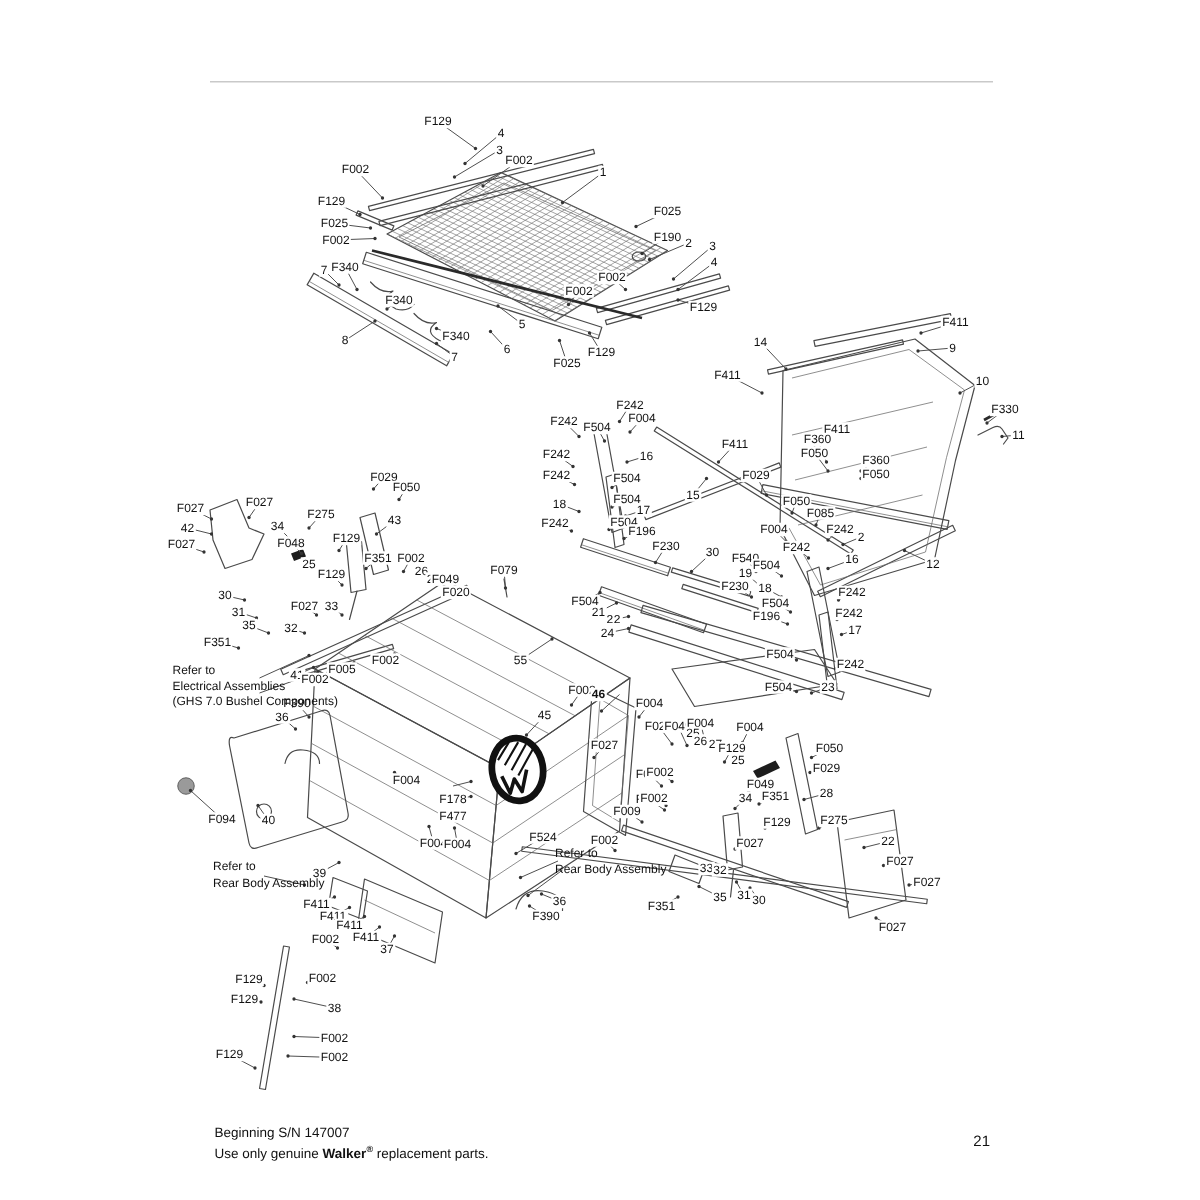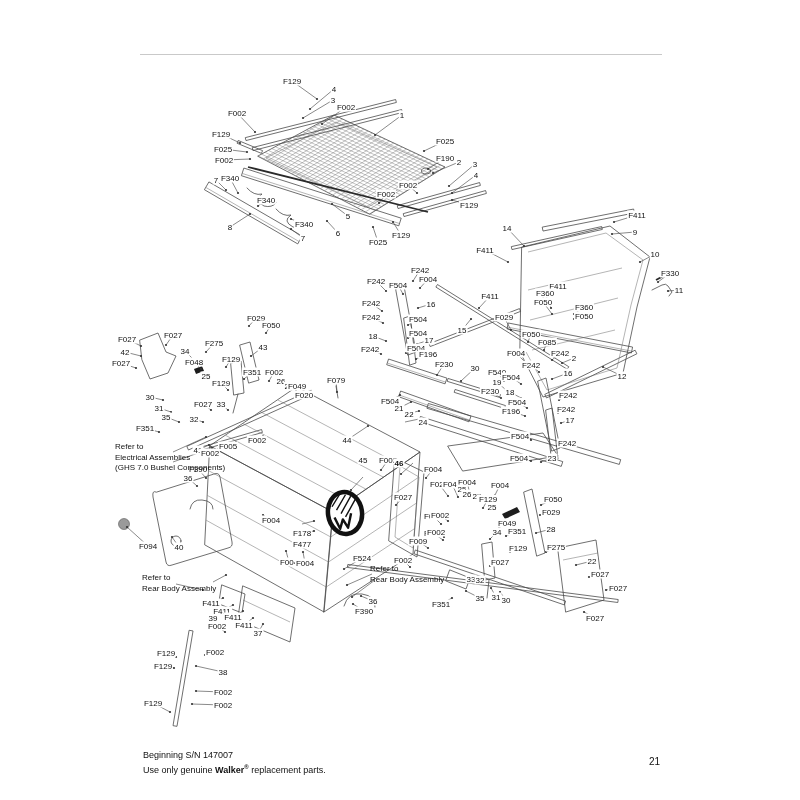--- a/index.html
+++ b/index.html
@@ -636,27 +636,27 @@
       <div class="callout" style="left: 373px; top: 336px;">18</div>
       <div class="callout" style="left: 416px; top: 348px;">F504</div>
       <div class="callout" style="left: 370px; top: 349px;">F242</div>
       <div class="callout" style="left: 428px; top: 354px;">F196</div>
       <div class="callout" style="left: 444px; top: 364px;">F230</div>
       <div class="callout" style="left: 462px; top: 330px;">15</div>
       <div class="callout" style="left: 475px; top: 368px;">30</div>
       <div class="callout" style="left: 390px; top: 401px;">F504</div>
       <div class="callout" style="left: 399px; top: 408px;">21</div>
       <div class="callout" style="left: 409px; top: 414px; font-family: Liberation Mono, monospace;">22</div>
-      <div class="callout" style="left: 423px; top: 422px;">24</div>
+      <div class="callout" style="left: 405px; top: 422px;">24</div>
       <div class="callout" style="left: 336px; top: 380px;">F079</div>
-      <div class="callout" style="left: 347px; top: 440px;">44</div>
+      <div class="callout" style="left: 347px; top: 440px;">55</div>
       <div class="callout" style="left: 388px; top: 460px;">F002</div>
       <div class="callout" style="left: 399px; top: 463px; font-weight: bold;">46</div>
       <div class="callout" style="left: 433px; top: 469px;">F004</div>
-      <div class="callout" style="left: 363px; top: 460px;">45</div>
+      <div class="callout" style="left: 363px; top: 477px;">45</div>
       <div class="callout" style="left: 403px; top: 497px;">F027</div>
       <div class="callout" style="left: 302px; top: 544px;">F477</div>
       <div class="callout" style="left: 302px; top: 533px;">F178</div>
       <div class="callout" style="left: 433px; top: 516px;">F002</div>
       <div class="callout" style="left: 433px; top: 533px;">F002</div>
       <div class="callout" style="left: 418px; top: 541px;">F009</div>
       <div class="callout" style="left: 362px; top: 558px;">F524</div>
       <div class="callout" style="left: 289px; top: 562px;">F004</div>
       <div class="callout" style="left: 305px; top: 563px;">F004</div>
       <div class="callout" style="left: 439px; top: 484px;">F020</div>
@@ -717,21 +717,21 @@
       <div class="callout" style="left: 145px; top: 428px;">F351</div>
       <div class="callout" style="left: 198px; top: 450px;">41</div>
       <div class="callout" style="left: 210px; top: 453px;">F002</div>
       <div class="callout" style="left: 228px; top: 446px;">F005</div>
       <div class="callout" style="left: 257px; top: 440px;">F002</div>
       <div class="callout" style="left: 198px; top: 469px;">F390</div>
       <div class="callout" style="left: 188px; top: 478px;">36</div>
       <div class="callout" style="left: 148px; top: 546px;">F094</div>
       <div class="callout" style="left: 179px; top: 547px;">40</div>
       <div class="callout" style="left: 271px; top: 520px;">F004</div>
-      <div class="callout" style="left: 213px; top: 582px; margin-top: 36px;">39</div>
+      <div class="callout" style="left: 213px; top: 582px;">39</div>
       <div class="callout" style="left: 211px; top: 603px;">F411</div>
       <div class="callout" style="left: 222px; top: 611px;">F411</div>
       <div class="callout" style="left: 233px; top: 617px;">F411</div>
       <div class="callout" style="left: 244px; top: 625px;">F411</div>
       <div class="callout" style="left: 258px; top: 633px;">37</div>
       <div class="callout" style="left: 373px; top: 601px;">36</div>
       <div class="callout" style="left: 364px; top: 611px;">F390</div>
       <div class="callout" style="left: 403px; top: 560px;">F002</div>
       <div class="callout" style="left: 217px; top: 626px;">F002</div>
       <div class="callout" style="left: 215px; top: 652px;">F002</div>

